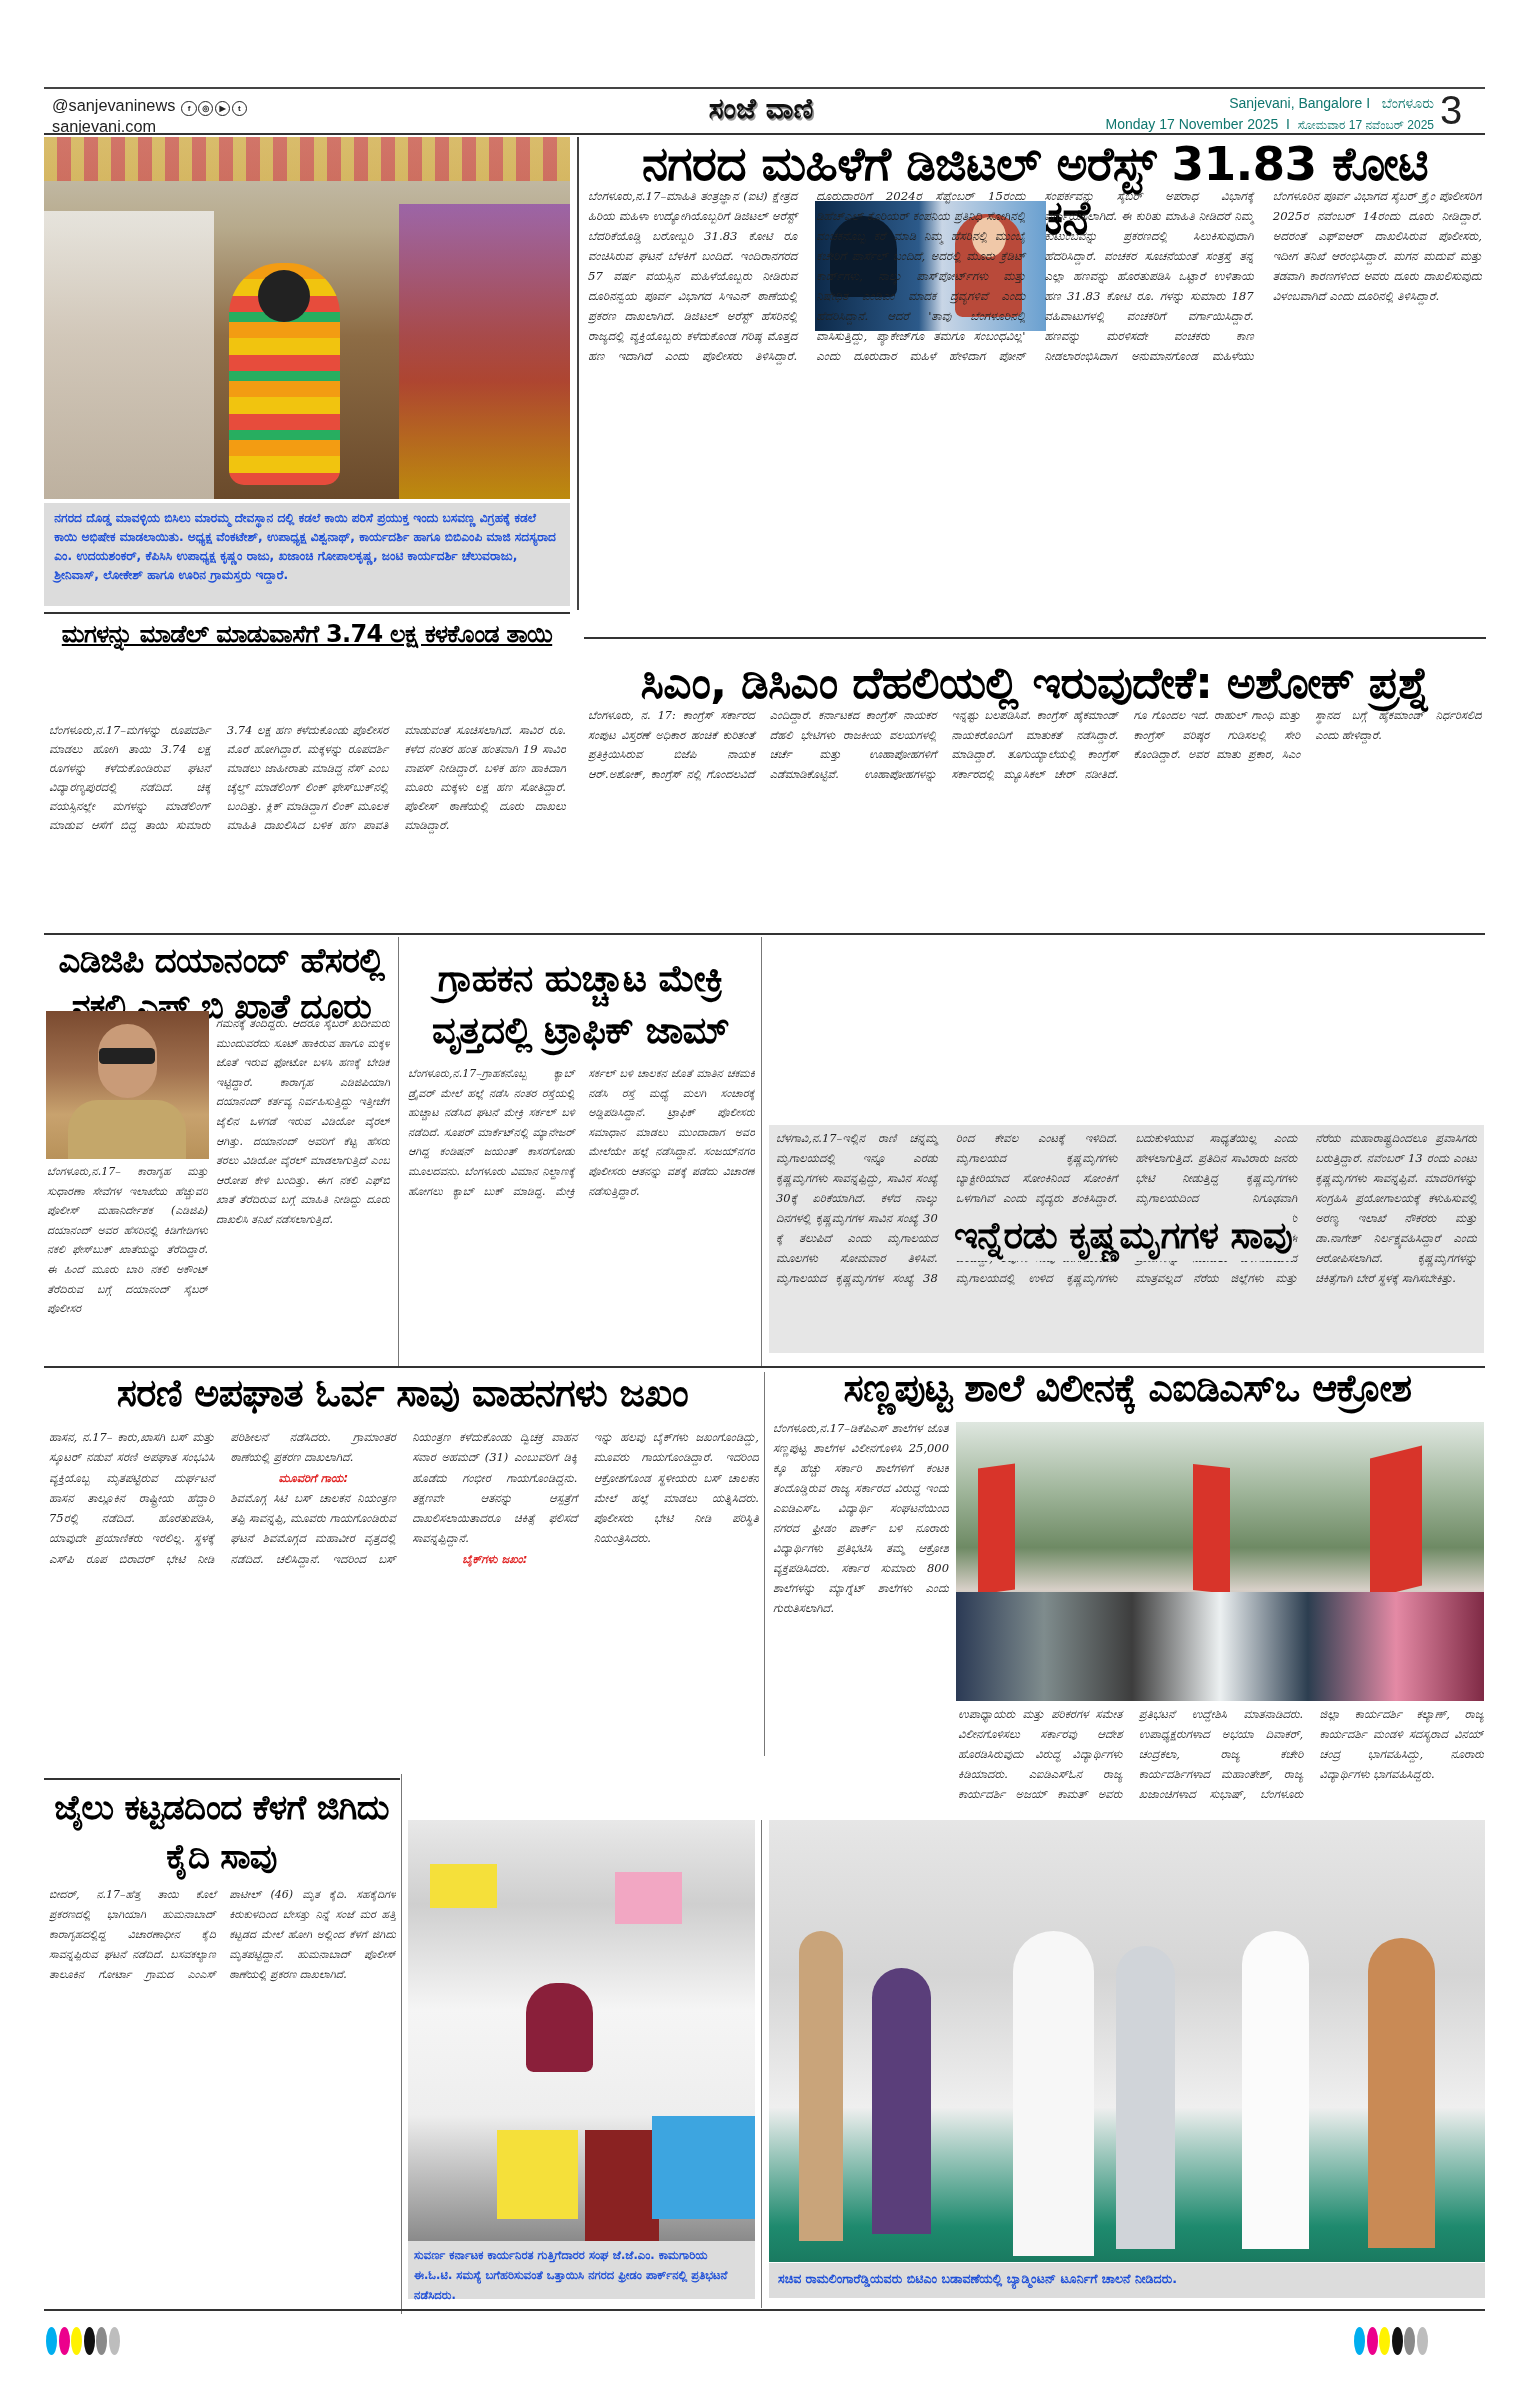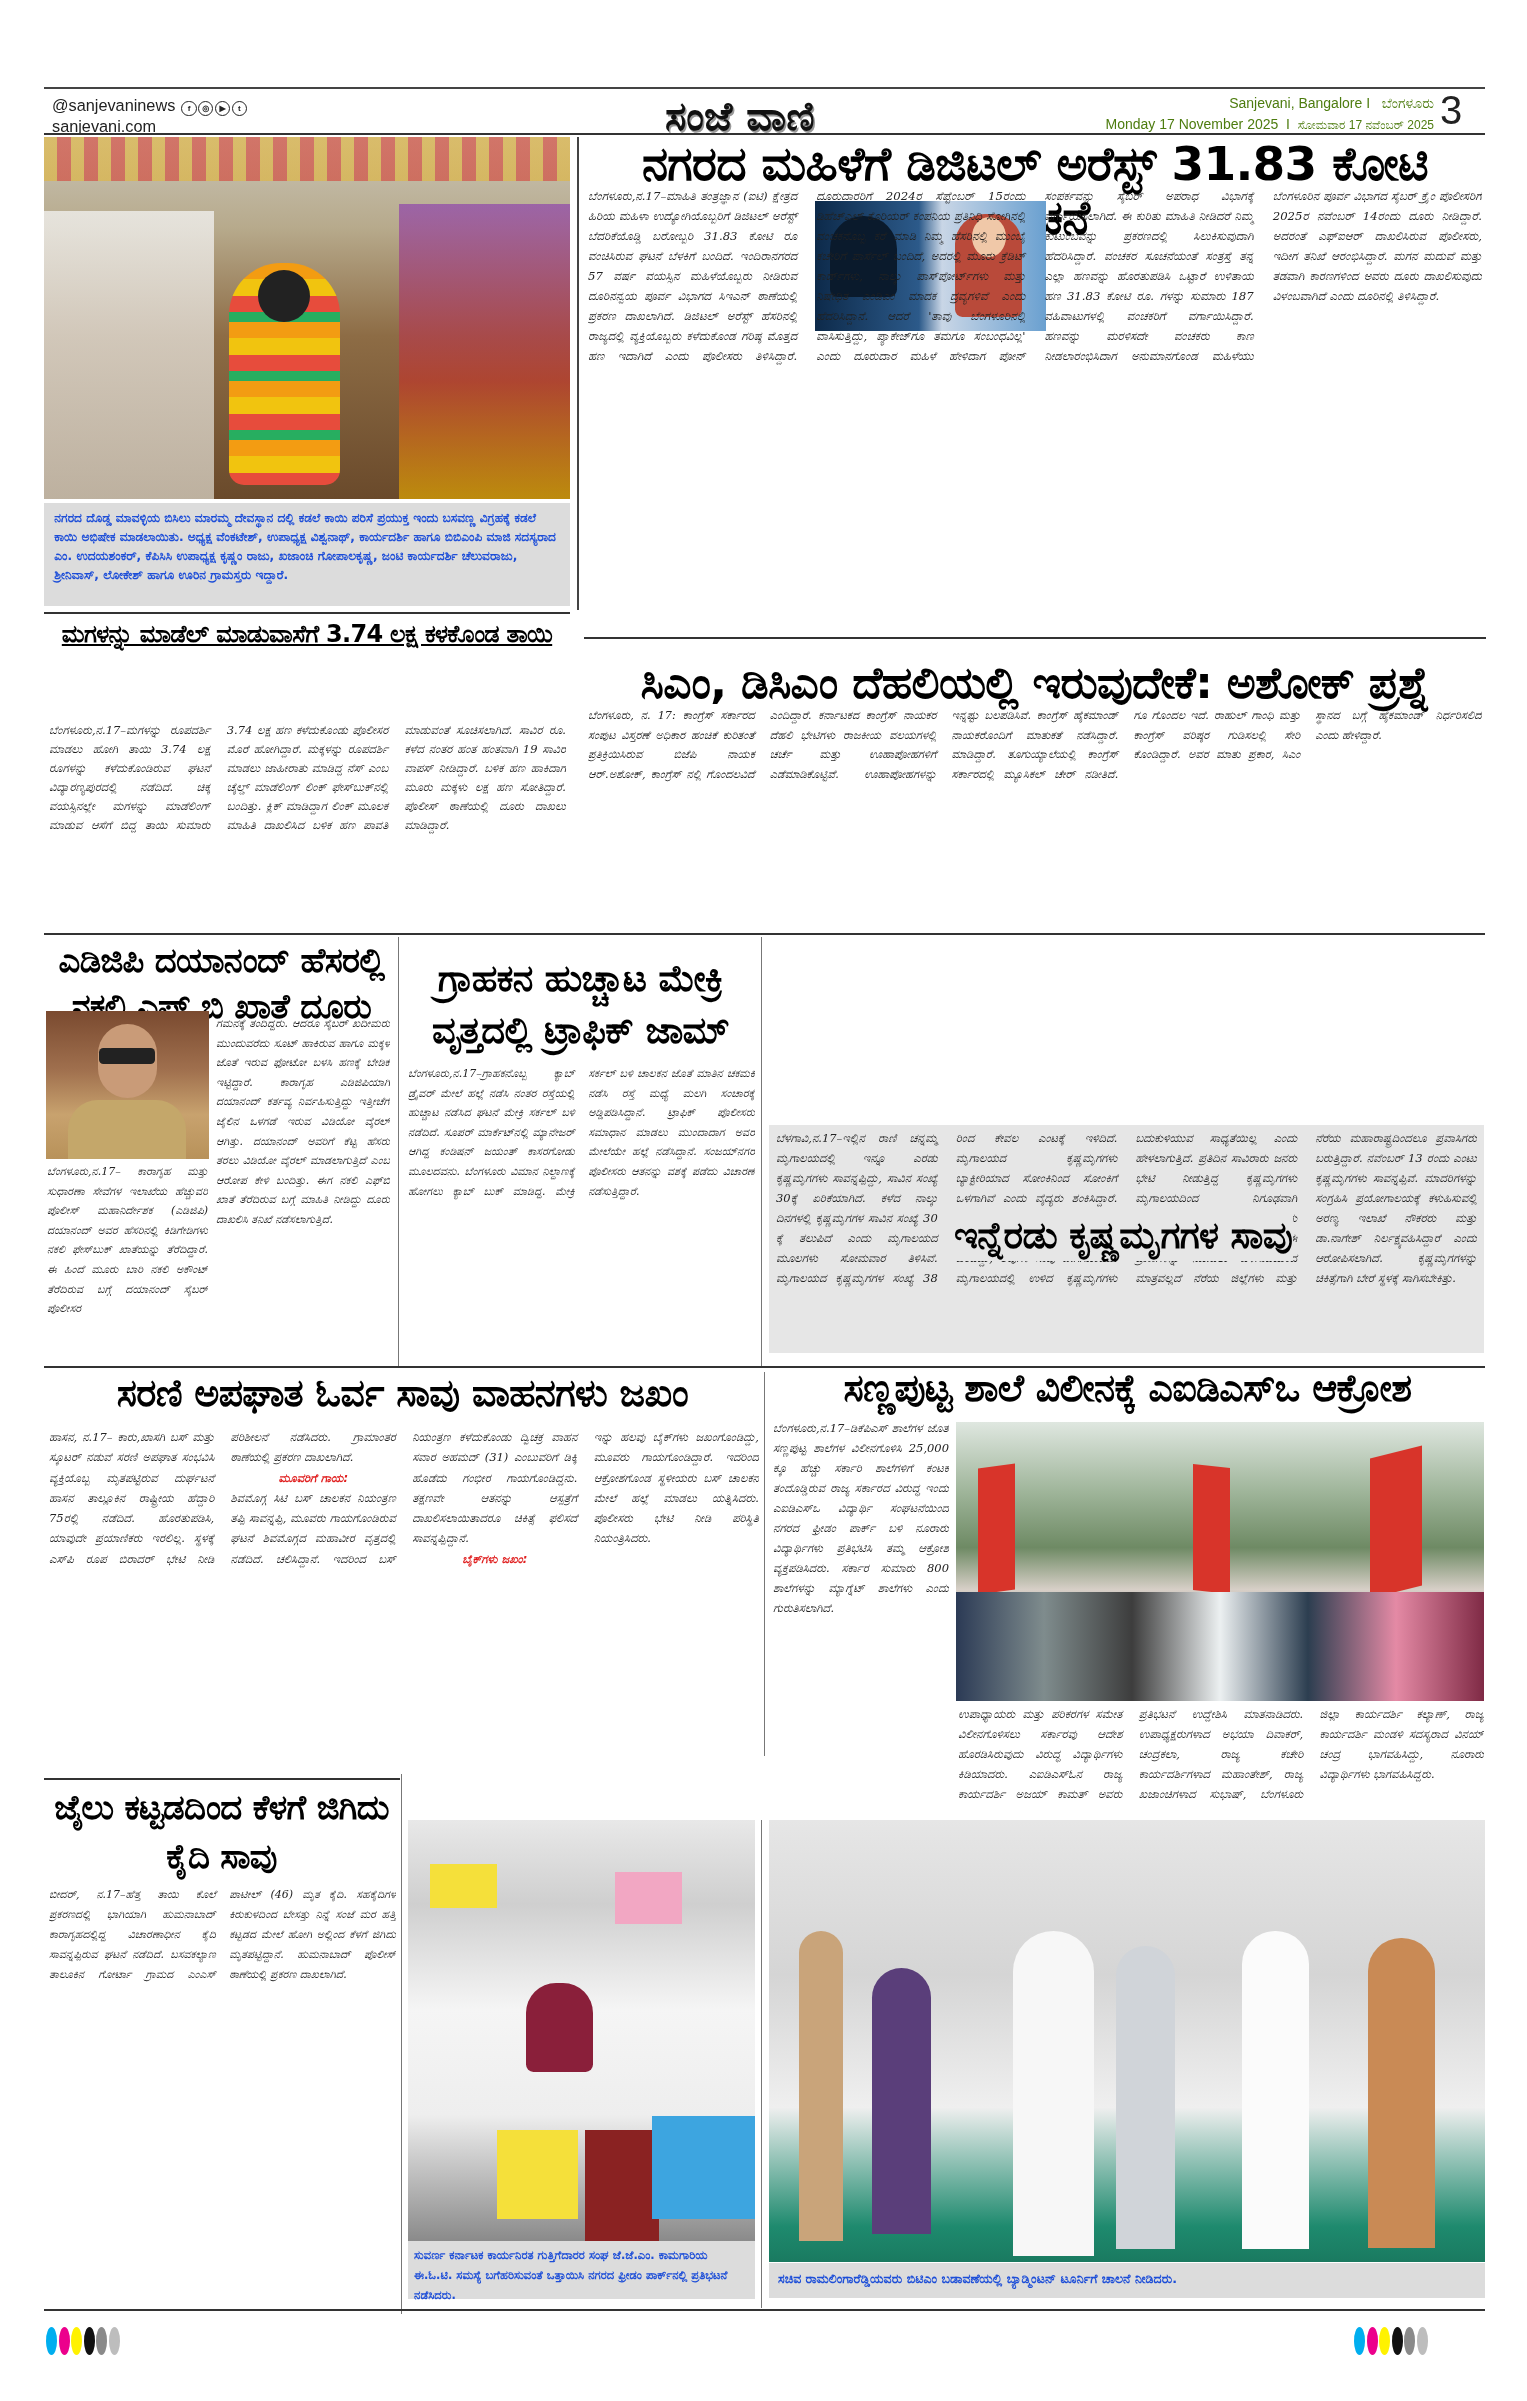--- a/index.html
+++ b/index.html
@@ -20,24 +20,24 @@
 </head>
 <body>
 
 <div class="rule" style="left:44px;top:87px;width:1441px;height:2.2px;background:#444;"></div>
 <div class="abs" style="left:52px;top:95px;font-family:'Liberation Sans',sans-serif;font-size:16.3px;line-height:21px;color:#222;">
   <div><span>@sanjevaninews</span>
     <span class="icon-circ">f</span><span class="icon-circ">◎</span><span class="icon-circ">▶</span><span class="icon-circ">t</span>
   </div>
   <div>sanjevani.com</div>
 </div>
-<div class="abs" style="left:665px;top:92px;width:192px;text-align:left;font-family:'DejaVu Serif',serif;font-weight:bold;font-size:40px;color:#111;text-shadow:1.5px 1.5px 0 #999;">
+<div class="abs" style="left:665px;top:92px;width:192px;text-align:center;font-family:'DejaVu Serif',serif;font-weight:bold;font-size:28px;color:#111;text-shadow:1.5px 1.5px 0 #999;">
   <span>ಸಂಜೆ ವಾಣಿ</span>
 </div>
-<div class="abs" style="left:1020px;top:93px;width:414px;text-align:right;font-family:'Liberation Sans',sans-serif;font-size:14px;line-height:21px;color:#4d7c0f;">
+<div class="abs" style="left:1020px;top:93px;width:414px;text-align:right;font-family:'Liberation Sans',sans-serif;font-size:14px;line-height:21px;color:#0f766e;">
   <div><span>Sanjevani, Bangalore I</span>&nbsp;&nbsp;&nbsp;<span>ಬೆಂಗಳೂರು</span></div>
   <div><span>Monday 17 November 2025</span> &nbsp;I&nbsp; <span style="font-size:12px;">ಸೋಮವಾರ 17 ನವೆಂಬರ್ 2025</span></div>
 </div>
 <div class="abs" style="left:1440px;top:87px;font-family:'Liberation Sans',sans-serif;font-size:40px;line-height:47px;color:#222;">3</div>
 <div class="rule" style="left:44px;top:133px;width:1441px;"></div>
 
 <div class="photo" style="left:44px;top:137px;width:526px;height:362px;background:linear-gradient(180deg,#c9c4b6 0%,#b7aa8c 25%,#8d6c45 55%,#6a4a2b 100%);">
   <div class="abs" style="left:0;top:0;width:526px;height:44px;background:repeating-linear-gradient(90deg,#e6b62e 0 13.3px,#d8342a 13.3px 27px);opacity:.55;"></div>
   <div class="abs" style="left:185px;top:126px;width:111px;height:222px;border-radius:52px 52px 15px 15px;background:repeating-linear-gradient(180deg,#f39c12 0 16.3px,#f1c40f 16.3px 33px,#e74c3c 33px 49px,#27ae60 49px 59px);"></div>
   <div class="abs" style="left:214px;top:133px;width:52px;height:52px;border-radius:50%;background:#222;"></div>

